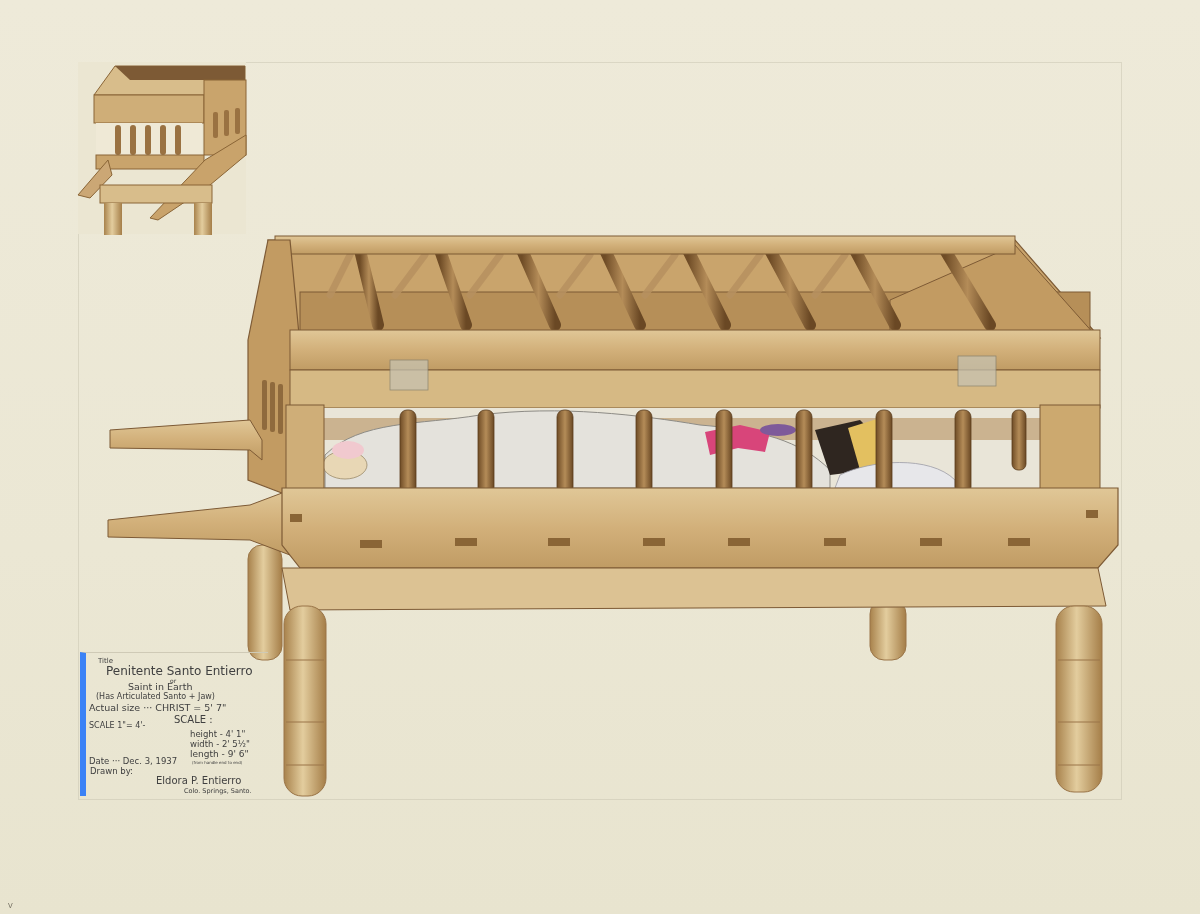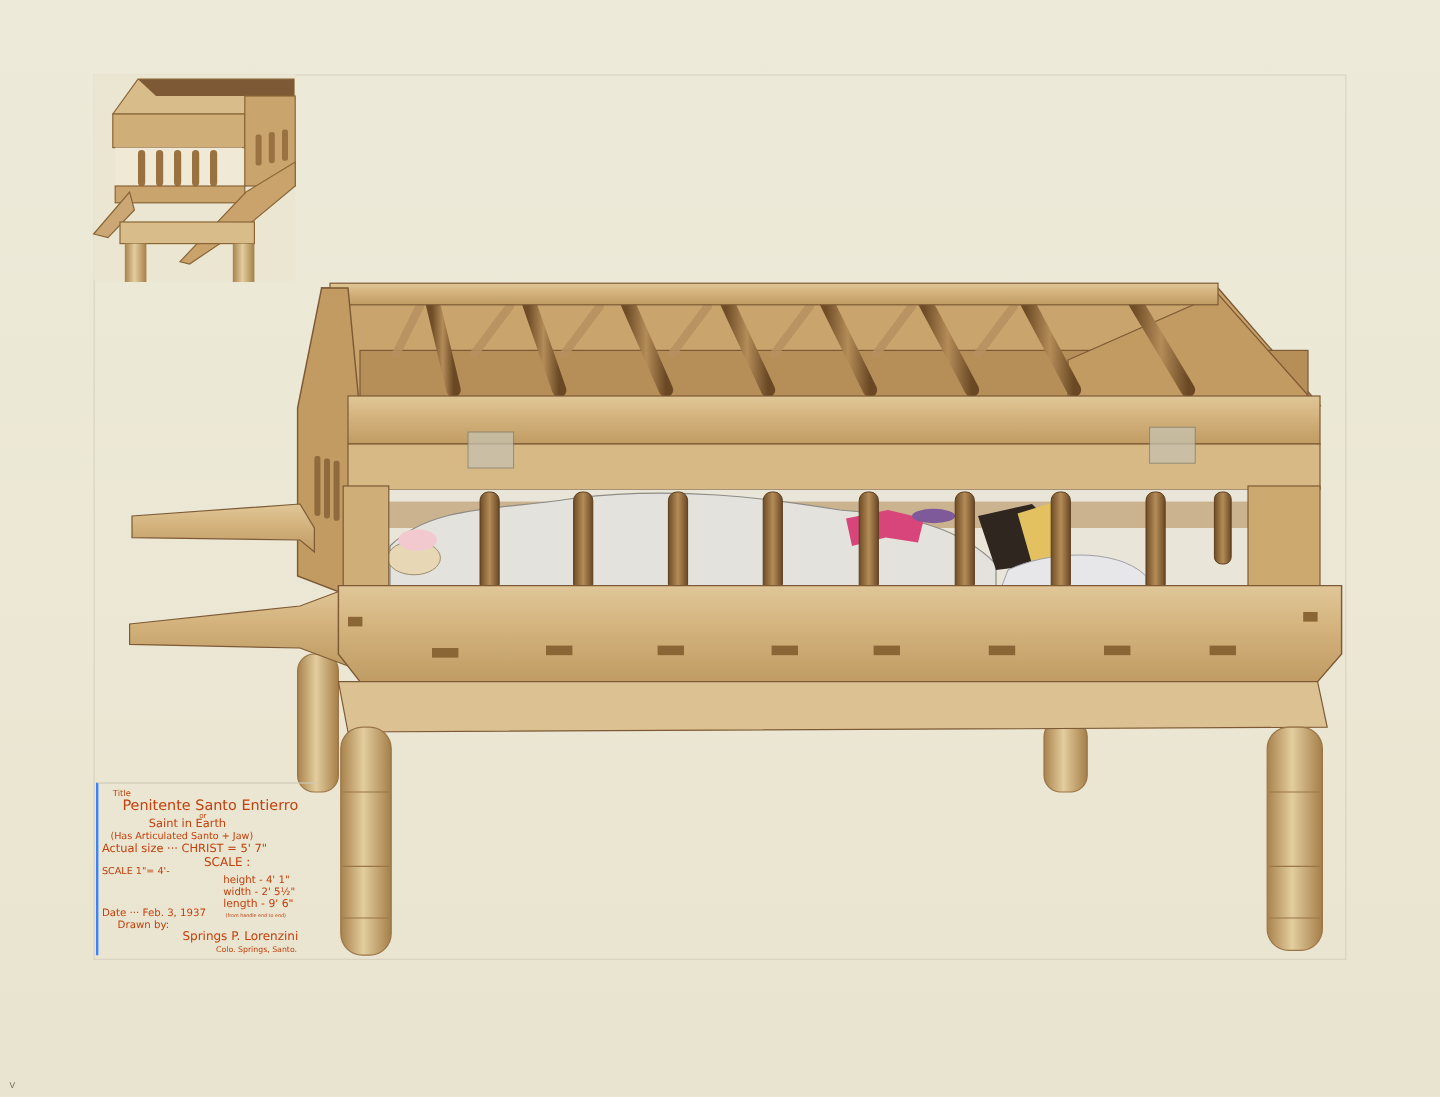--- a/index.html
+++ b/index.html
@@ -1,20 +1,20 @@
 <!DOCTYPE html>
 <html><head>
 <meta charset="utf-8">
 <style>
   html,body{margin:0;padding:0;}
   body{width:1200px;height:914px;background:#ece8d6;position:relative;overflow:hidden;font-family:"Liberation Sans",sans-serif;}
   .paper{position:absolute;left:0;top:0;width:1200px;height:914px;background:linear-gradient(180deg,#eeead9 0%,#ebe7d4 60%,#e8e4cf 100%);}
   .frame-line{position:absolute;left:78px;top:62px;width:1042px;height:736px;border:1px solid rgba(200,195,175,0.5);}
   svg{position:absolute;left:0;top:0;}
-  .title-block{position:absolute;left:80px;top:652px;width:182px;height:143px;border-left:2px solid #3b82f6;border-top:1px solid #cfcab6;color:#c2410c;font-family:"DejaVu Sans",sans-serif;}
+  .title-block{position:absolute;left:80px;top:652px;width:182px;height:143px;border-left:6px solid #3b82f6;border-top:1px solid #cfcab6;color:#404040;font-family:"DejaVu Sans",sans-serif;}
   .tb{position:absolute;white-space:nowrap;}
   .corner-mark{position:absolute;left:8px;top:902px;font-size:7px;color:#6a6658;}
 </style>
 </head>
 <body>
 
 <div class="paper"></div>
 <div class="frame-line"></div>
 
 <svg width="1200" height="914" viewBox="0 0 1200 914">
@@ -174,19 +174,19 @@
   <span class="tb" style="left:84px;top:24px;font-size:6px;">or</span>
   <span class="tb" style="left:42px;top:28px;font-size:9.5px;">Saint in Earth</span>
   <span class="tb" style="left:10px;top:39px;font-size:8px;">(Has Articulated Santo + Jaw)</span>
   <span class="tb" style="left:3px;top:49px;font-size:9.5px;">Actual size ··· CHRIST = 5' 7"</span>
   <span class="tb" style="left:88px;top:61px;font-size:10px;">SCALE :</span>
   <span class="tb" style="left:3px;top:68px;font-size:8px;">SCALE 1"= 4'-</span>
   <span class="tb" style="left:104px;top:76px;font-size:8.5px;">height - 4' 1"</span>
   <span class="tb" style="left:104px;top:86px;font-size:8.5px;">width - 2' 5½"</span>
   <span class="tb" style="left:104px;top:96px;font-size:9px;">length - 9' 6"</span>
   <span class="tb" style="left:106px;top:107px;font-size:4px;">(from handle end to end)</span>
-  <span class="tb" style="left:3px;top:103px;font-size:8.5px;">Date ··· Feb. 3, 1937</span>
-  <span class="tb" style="left:16px;top:113px;font-size:8.5px;">Drawn by:</span>
-  <span class="tb" style="left:70px;top:122px;font-size:10px;">Springs P. Lorenzini</span>
+  <span class="tb" style="left:3px;top:103px;font-size:8.5px;">Date ··· Dec. 3, 1937</span>
+  <span class="tb" style="left:4px;top:113px;font-size:8.5px;">Drawn by:</span>
+  <span class="tb" style="left:70px;top:122px;font-size:10px;">Eldora P. Entierro</span>
   <span class="tb" style="left:98px;top:134px;font-size:6.5px;">Colo. Springs, Santo.</span>
 </div>
 
 <span class="corner-mark">V</span>
 
 </body></html>

